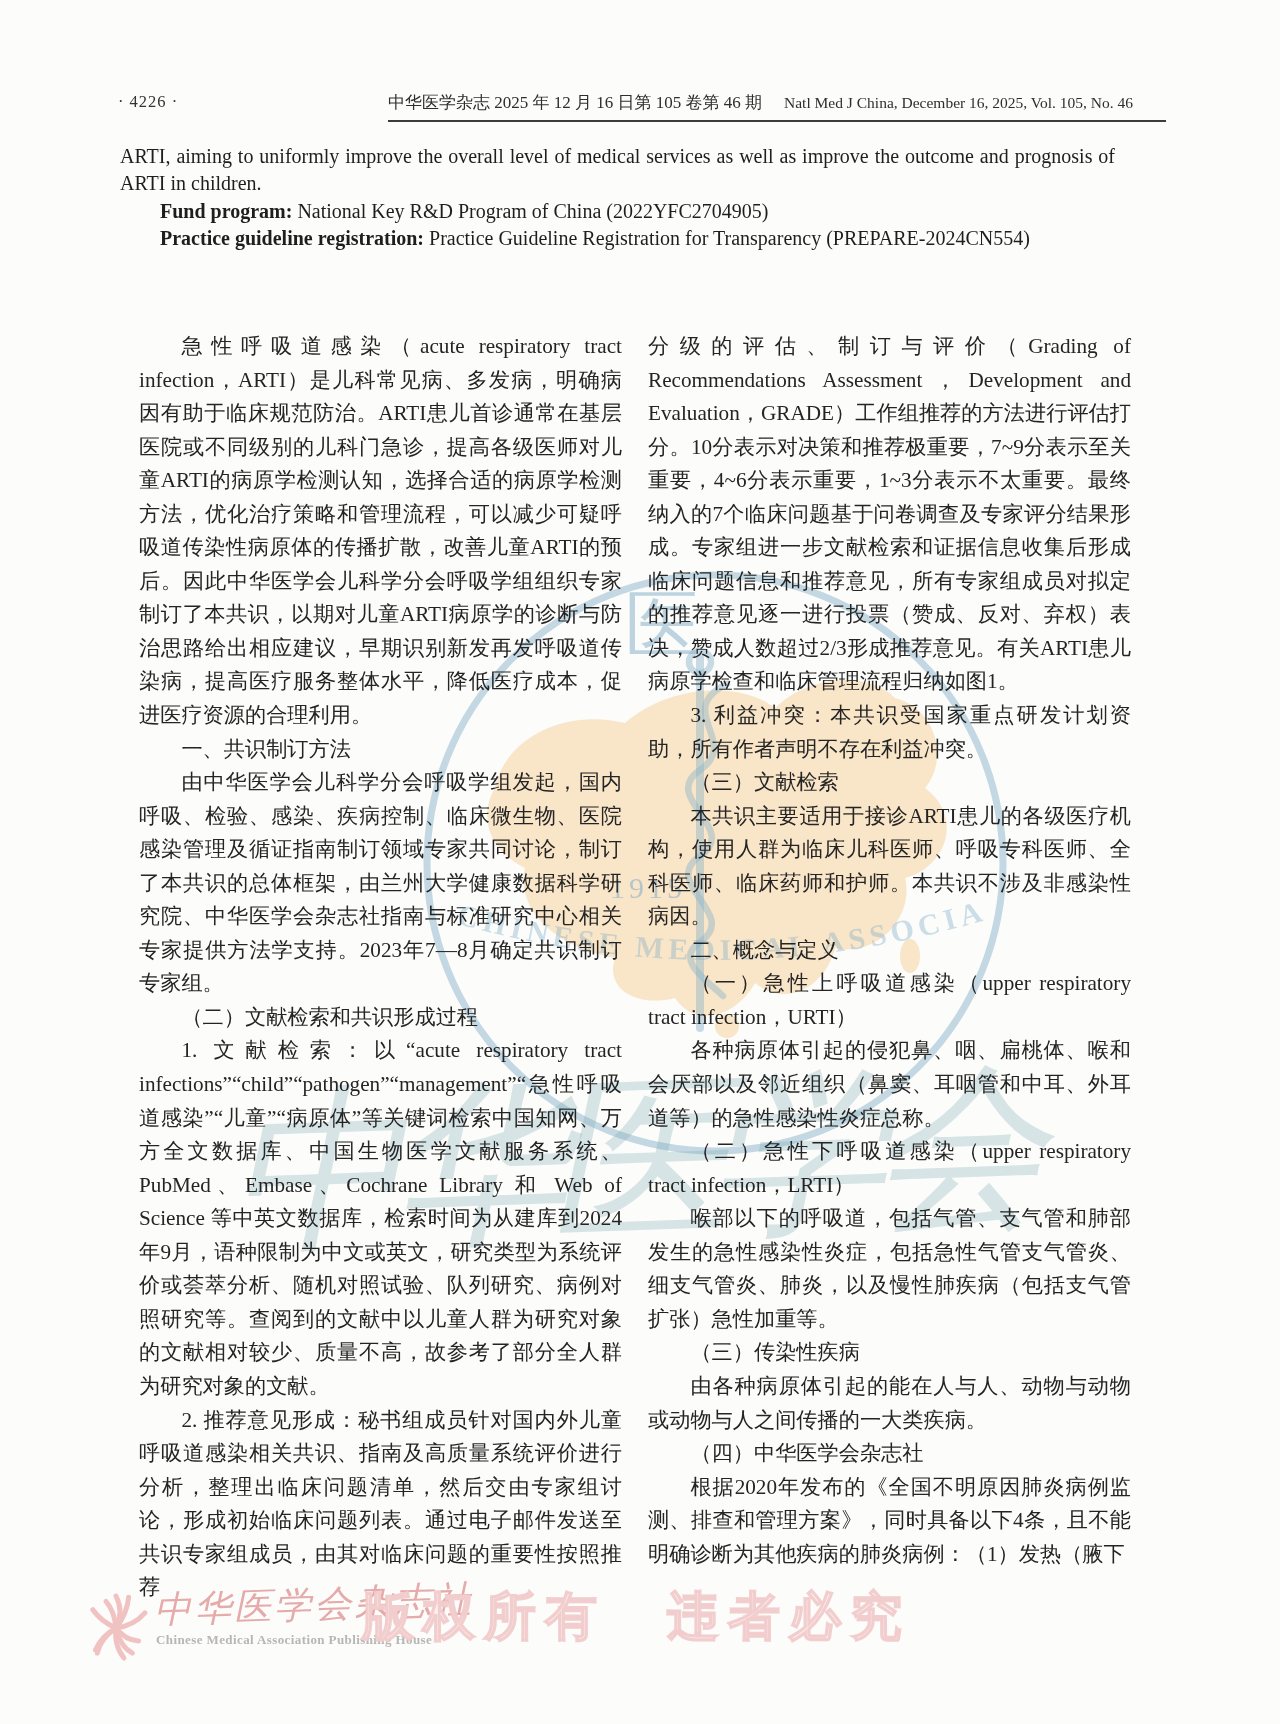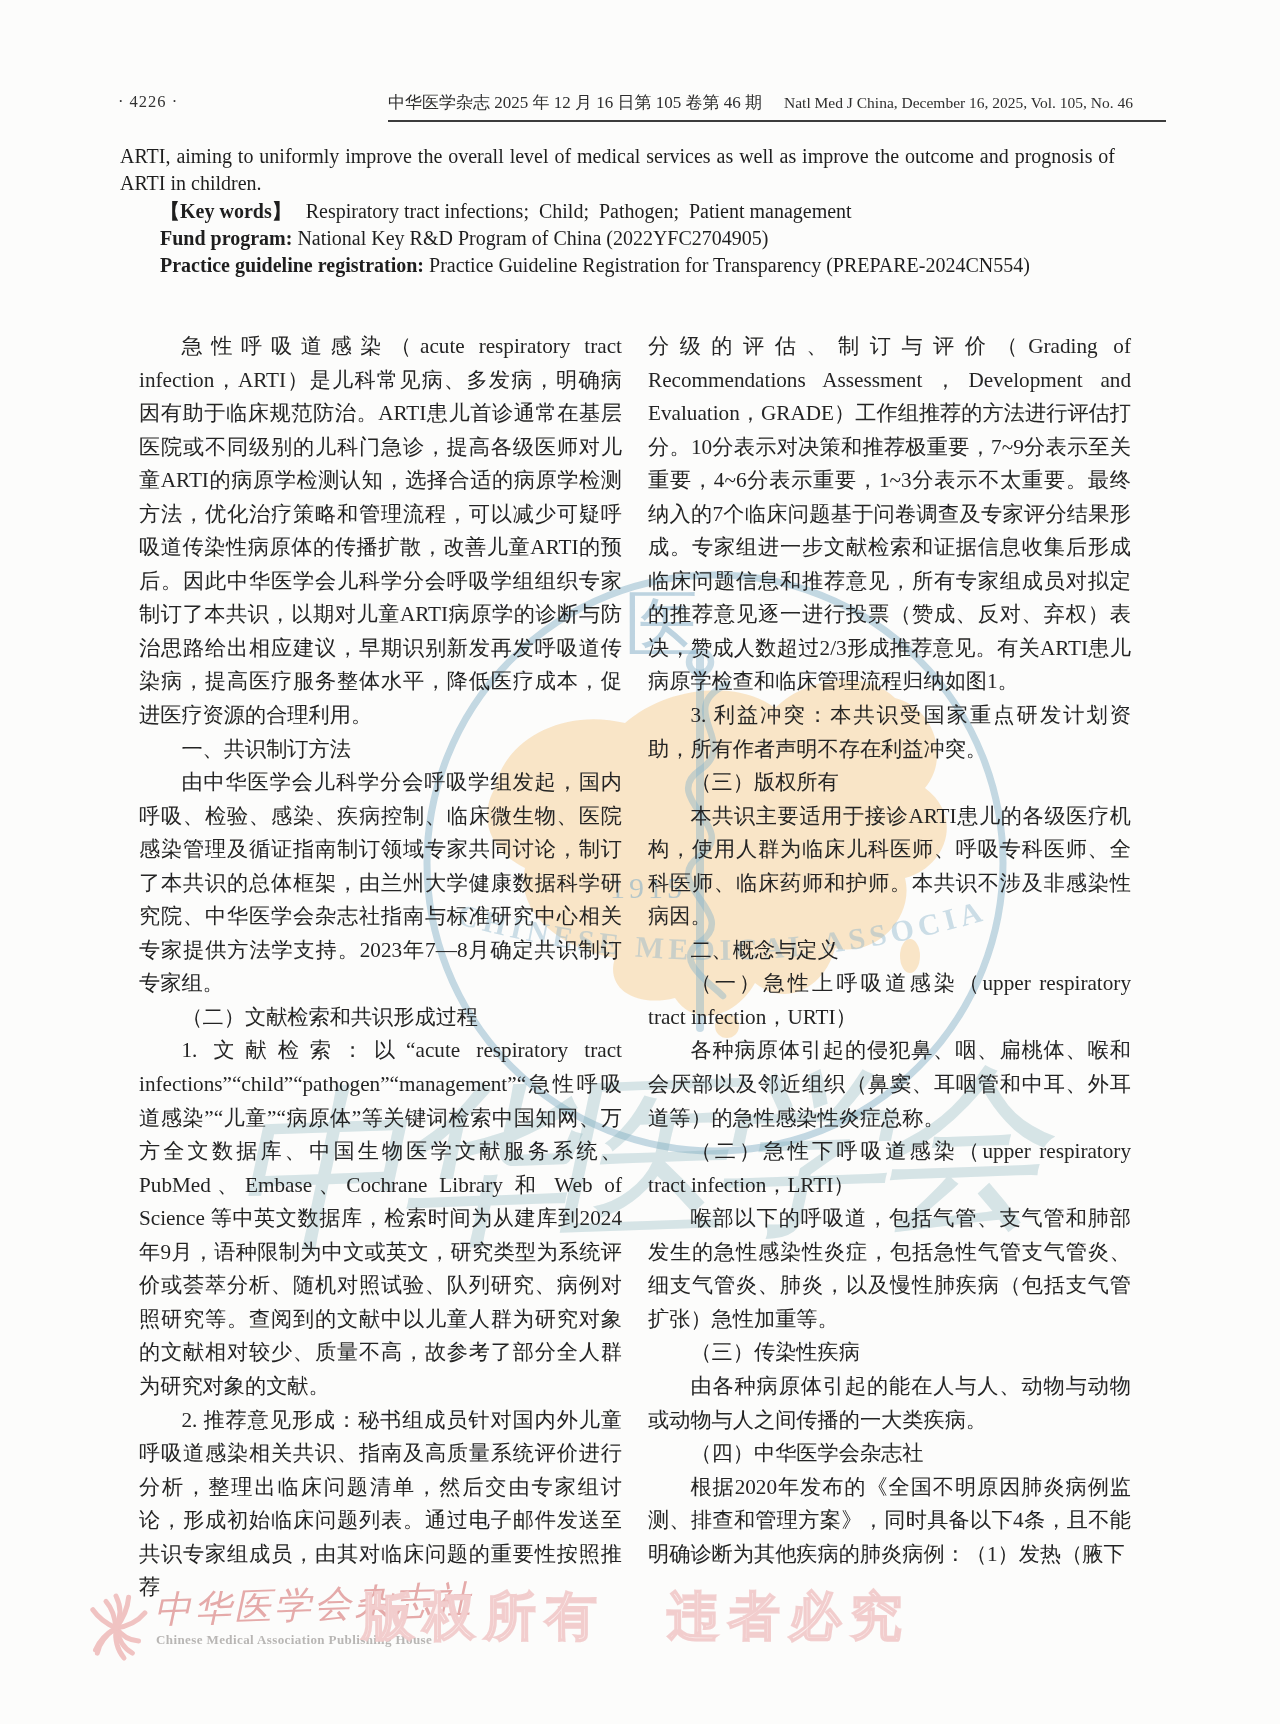--- a/index.html
+++ b/index.html
@@ -108,38 +108,37 @@
 </div>
 
 <div id="page-num" class="txt">·  4226  ·</div>
 <div id="journal-line" class="txt">
   <span id="journal-cn">中华医学杂志 2025 年 12 月 16 日第 105 卷第 46 期</span><span id="journal-en">Natl Med J China, December 16, 2025, Vol. 105, No. 46</span>
 </div>
 <div id="header-rule"></div>
 
 <div id="abstract" class="txt">
   <p>ARTI, aiming to uniformly improve the overall level of medical services as well as improve the outcome and prognosis of ARTI in children.</p>
-  <p class="ab-indent"><span class="blabel gap-after">【Key words】</span><span>Respiratory tract infections; Child; Pathogen; Patient management</span></p>
   <p class="ab-indent"><span class="blabel">Fund program:</span> <span>National Key R&amp;D Program of China (2022YFC2704905)</span></p>
   <p class="ab-indent"><span class="blabel">Practice guideline registration:</span> <span>Practice Guideline Registration for Transparency (PREPARE-2024CN554)</span></p>
 </div>
 
 <div id="col-left" class="txt col">
   <p class="para">急性呼吸道感染（acute respiratory tract infection，ARTI）是儿科常见病、多发病，明确病因有助于临床规范防治。ARTI患儿首诊通常在基层医院或不同级别的儿科门急诊，提高各级医师对儿童ARTI的病原学检测认知，选择合适的病原学检测方法，优化治疗策略和管理流程，可以减少可疑呼吸道传染性病原体的传播扩散，改善儿童ARTI的预后。因此中华医学会儿科学分会呼吸学组组织专家制订了本共识，以期对儿童ARTI病原学的诊断与防治思路给出相应建议，早期识别新发再发呼吸道传染病，提高医疗服务整体水平，降低医疗成本，促进医疗资源的合理利用。</p>
   <p class="para">一、共识制订方法</p>
   <p class="para">由中华医学会儿科学分会呼吸学组发起，国内呼吸、检验、感染、疾病控制、临床微生物、医院感染管理及循证指南制订领域专家共同讨论，制订了本共识的总体框架，由兰州大学健康数据科学研究院、中华医学会杂志社指南与标准研究中心相关专家提供方法学支持。2023年7—8月确定共识制订专家组。</p>
   <p class="para">（二）文献检索和共识形成过程</p>
   <p class="para">1. 文献检索：以“acute respiratory tract infections”“child”“pathogen”“management”“急性呼吸道感染”“儿童”“病原体”等关键词检索中国知网、万方全文数据库、中国生物医学文献服务系统、PubMed、Embase、Cochrane Library 和 Web of Science 等中英文数据库，检索时间为从建库到2024年9月，语种限制为中文或英文，研究类型为系统评价或荟萃分析、随机对照试验、队列研究、病例对照研究等。查阅到的文献中以儿童人群为研究对象的文献相对较少、质量不高，故参考了部分全人群为研究对象的文献。</p>
   <p class="para">2. 推荐意见形成：秘书组成员针对国内外儿童呼吸道感染相关共识、指南及高质量系统评价进行分析，整理出临床问题清单，然后交由专家组讨论，形成初始临床问题列表。通过电子邮件发送至共识专家组成员，由其对临床问题的重要性按照推荐</p>
 </div>
 
 <div id="col-right" class="txt col">
   <p class="para flush">分级的评估、制订与评价（Grading of Recommendations Assessment，Development and Evaluation，GRADE）工作组推荐的方法进行评估打分。10分表示对决策和推荐极重要，7~9分表示至关重要，4~6分表示重要，1~3分表示不太重要。最终纳入的7个临床问题基于问卷调查及专家评分结果形成。专家组进一步文献检索和证据信息收集后形成临床问题信息和推荐意见，所有专家组成员对拟定的推荐意见逐一进行投票（赞成、反对、弃权）表决，赞成人数超过2/3形成推荐意见。有关ARTI患儿病原学检查和临床管理流程归纳如图1。</p>
   <p class="para">3. 利益冲突：本共识受国家重点研发计划资助，所有作者声明不存在利益冲突。</p>
-  <p class="para">（三）版权所有</p>
+  <p class="para">（三）文献检索</p>
   <p class="para">本共识主要适用于接诊ARTI患儿的各级医疗机构，使用人群为临床儿科医师、呼吸专科医师、全科医师、临床药师和护师。本共识不涉及非感染性病因。</p>
   <p class="para">二、概念与定义</p>
   <p class="para">（一）急性上呼吸道感染（upper respiratory tract infection，URTI）</p>
   <p class="para">各种病原体引起的侵犯鼻、咽、扁桃体、喉和会厌部以及邻近组织（鼻窦、耳咽管和中耳、外耳道等）的急性感染性炎症总称。</p>
   <p class="para">（二）急性下呼吸道感染（upper respiratory tract infection，LRTI）</p>
   <p class="para">喉部以下的呼吸道，包括气管、支气管和肺部发生的急性感染性炎症，包括急性气管支气管炎、细支气管炎、肺炎，以及慢性肺疾病（包括支气管扩张）急性加重等。</p>
   <p class="para">（三）传染性疾病</p>
   <p class="para">由各种病原体引起的能在人与人、动物与动物或动物与人之间传播的一大类疾病。</p>
   <p class="para">（四）中华医学会杂志社</p>
   <p class="para">根据2020年发布的《全国不明原因肺炎病例监测、排查和管理方案》，同时具备以下4条，且不能明确诊断为其他疾病的肺炎病例：（1）发热（腋下</p>

